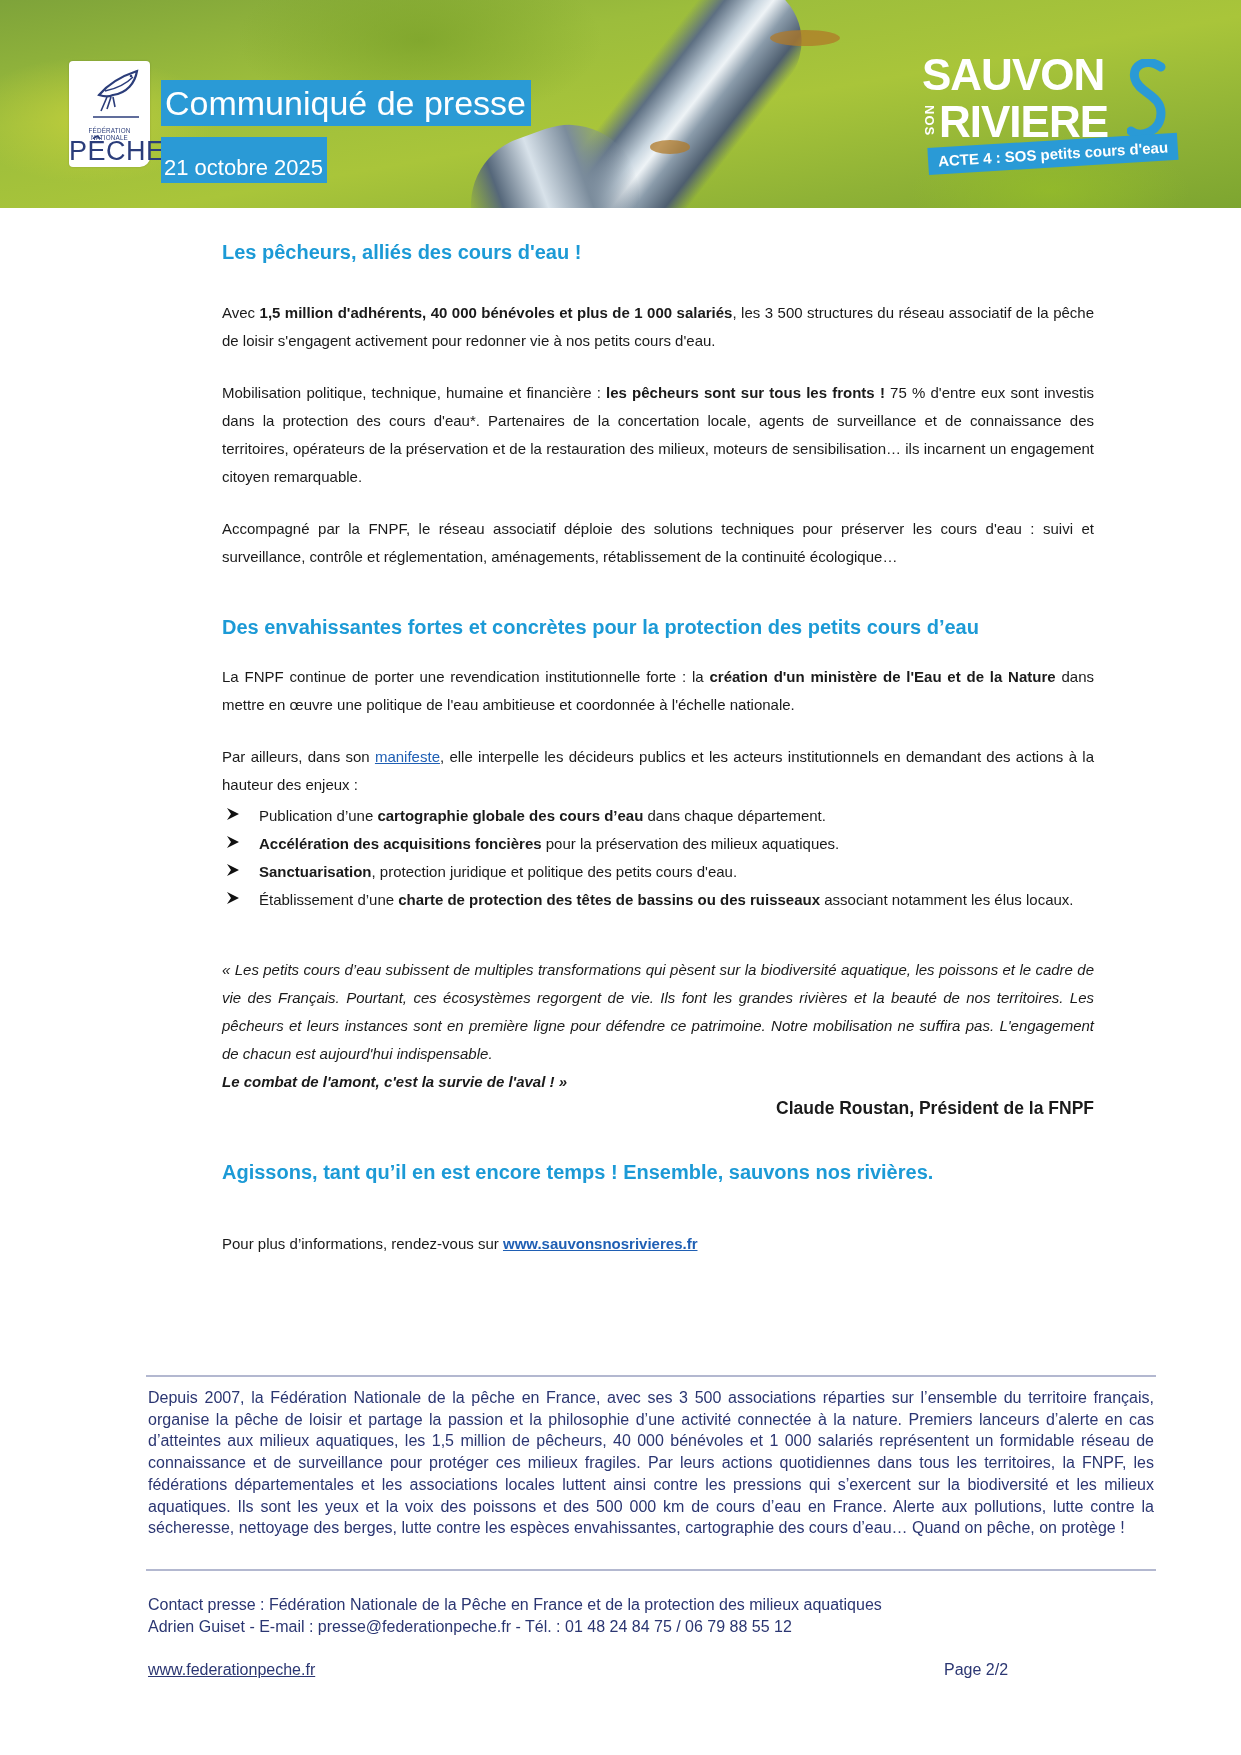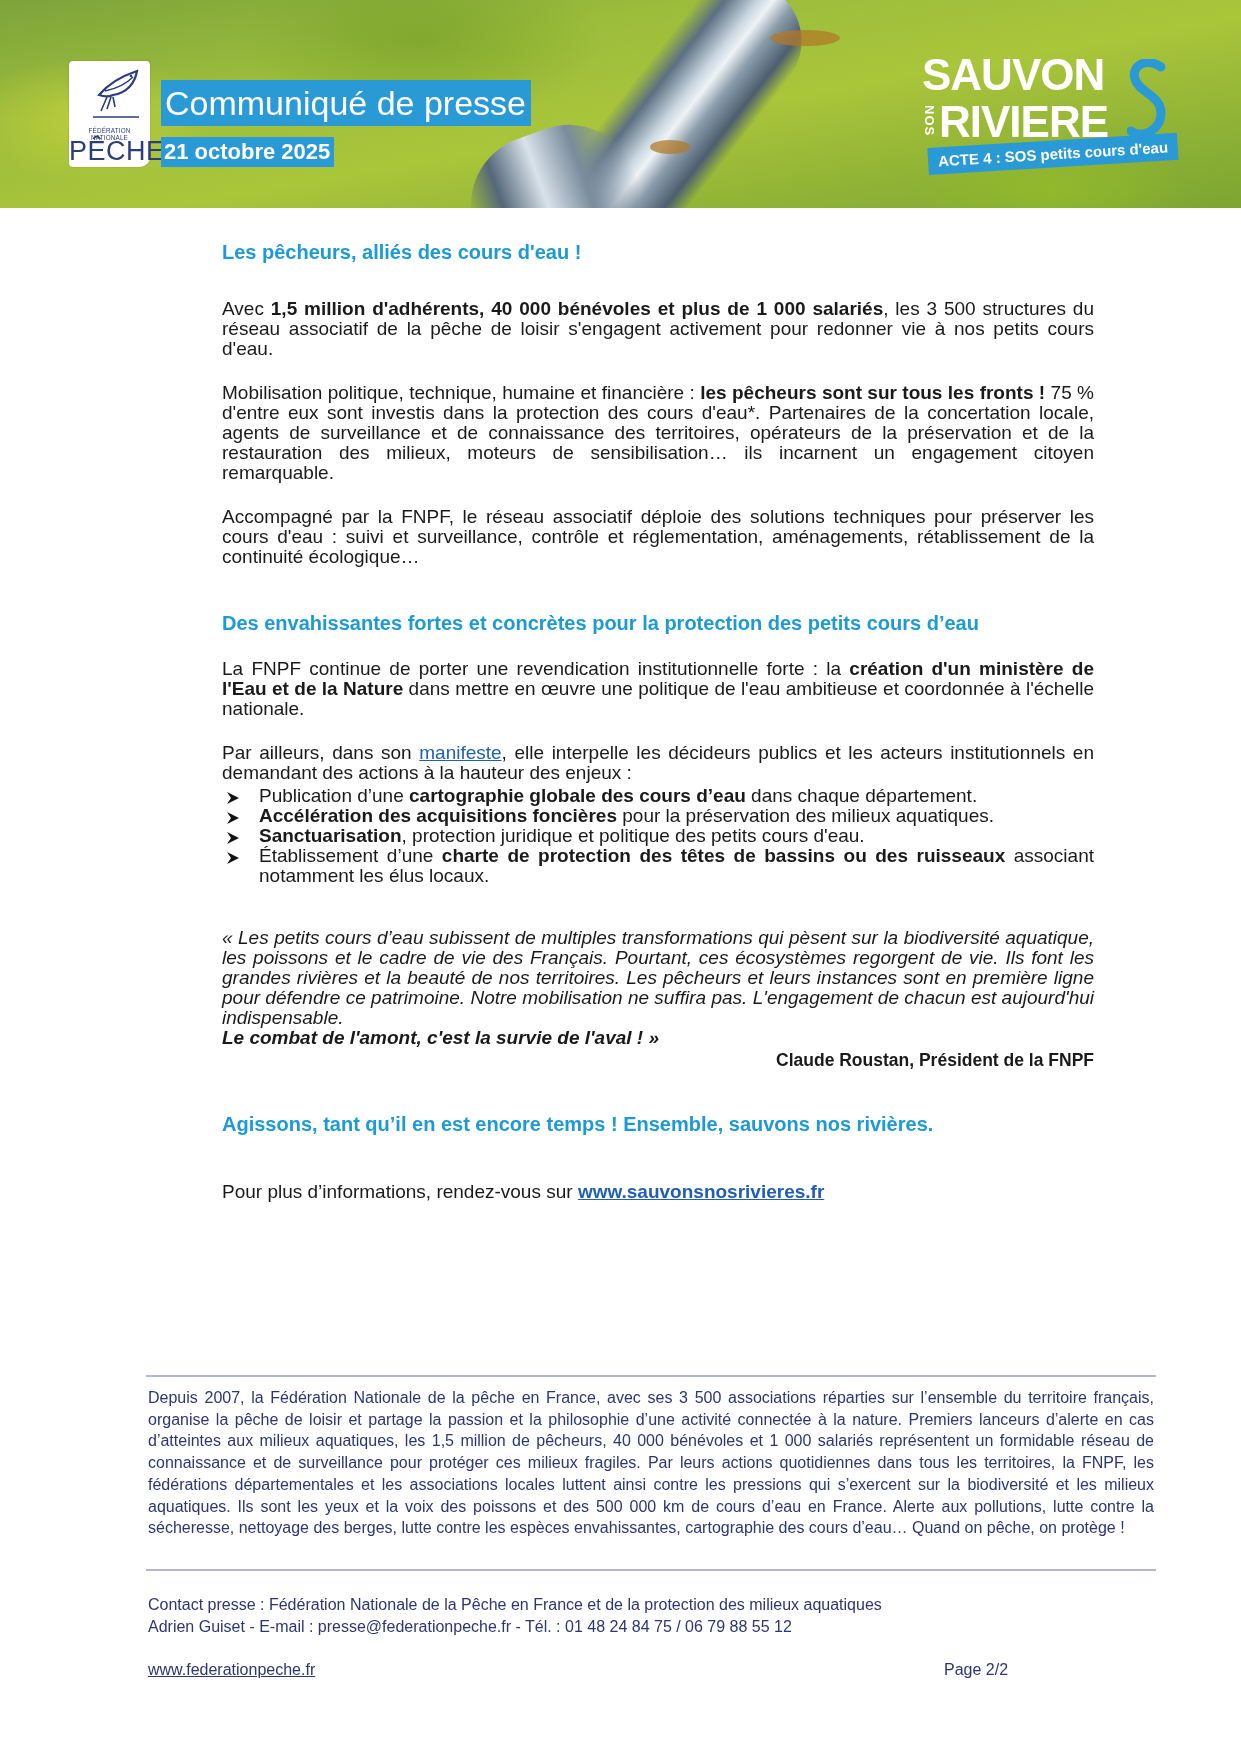--- a/index.html
+++ b/index.html
@@ -27,38 +27,38 @@
     border-radius: 4px 4px 10px 4px; box-shadow: 0 0 2px rgba(0,0,0,0.2); }
   .logo-fish { position: absolute; left: 22px; top: 6px; width: 50px; height: 52px; }
   .logo-sub { position: absolute; left: 0; width: 100%; top: 66px; text-align: center;
     font-size: 6.3px; color: #2b3d7a; letter-spacing: 0.2px; }
   .logo-main { position: absolute; left: 0; width: 100%; top: 75px; 
     font-size: 27px; color: #2b3d7a; letter-spacing: 0.5px; }
 
   .title-box { position: absolute; left: 161px; top: 80px; background: #2a9ad6; color: #ffffff;
     font-size: 34px; line-height: 46px; padding: 0 5px 0 4px; }
   .date-box { position: absolute; left: 161px; top: 137px; background: #2a9ad6; color: #ffffff;
-    font-size: 22px; line-height: 30px; padding: 0 4px 0 3px; font-weight: bold; }
+    font-size: 22px; line-height: 30px; padding: 16px 4px 0 3px; }
 
   .brand { position: absolute; left: 915px; top: 45px; width: 270px; height: 140px; }
   .brand-top { position: absolute; left: 7px; top: 8px; font-size: 44px; font-weight: bold; color: #ffffff;
     letter-spacing: -1px; line-height: 44px; text-align: right; }
   .brand-nos { position: absolute; left: 8px; top: 60px; font-size: 13px; font-weight: bold; color: #ffffff;
     transform-origin: left top; transform: rotate(90deg) translate(0px, -14px); letter-spacing: 1px; }
   .brand-bottom { position: absolute; left: 24px; top: 55px; font-size: 44px; font-weight: bold; color: #ffffff;
     letter-spacing: -1px; line-height: 44px; }
   .brand-s { position: absolute; left: 212px; top: 14px; width: 40px; height: 90px; }
   .acte { position: absolute; left: 14px; top: 103px; background: #2a9ad6; color: #ffffff; font-weight: bold;
     font-size: 15px; line-height: 27px; padding: 0 10px; transform: rotate(-3.5deg); transform-origin: left bottom;
     white-space: nowrap; }
 
   
   .content { position: absolute; left: 222px; top: 240px; width: 872px; }
   .h { color: #1c9ad6; font-weight: bold; font-size: 20px; line-height: 24px; margin: 0; }
-  p, .li-text { font-size: 19px; line-height: 20px; margin: 0; text-align: justify; }
+  p, .li-text { font-size: 15px; line-height: 28px; margin: 0; text-align: justify; }
   .gap1 { height: 24px; }
   b { font-weight: bold; }
   a.link { color: #1f5fb4; text-decoration: underline; }
   a.link-b { color: #1f5fb4; font-weight: bold; text-decoration: underline; }
 
   ul.bullets { list-style: none; margin: 0; padding: 0; }
   ul.bullets li { position: relative; padding-left: 37px; }
   .arrow { position: absolute; left: 3px; top: 0; width: 16px; height: 24px; }
 
   .quote p { font-style: italic; }

